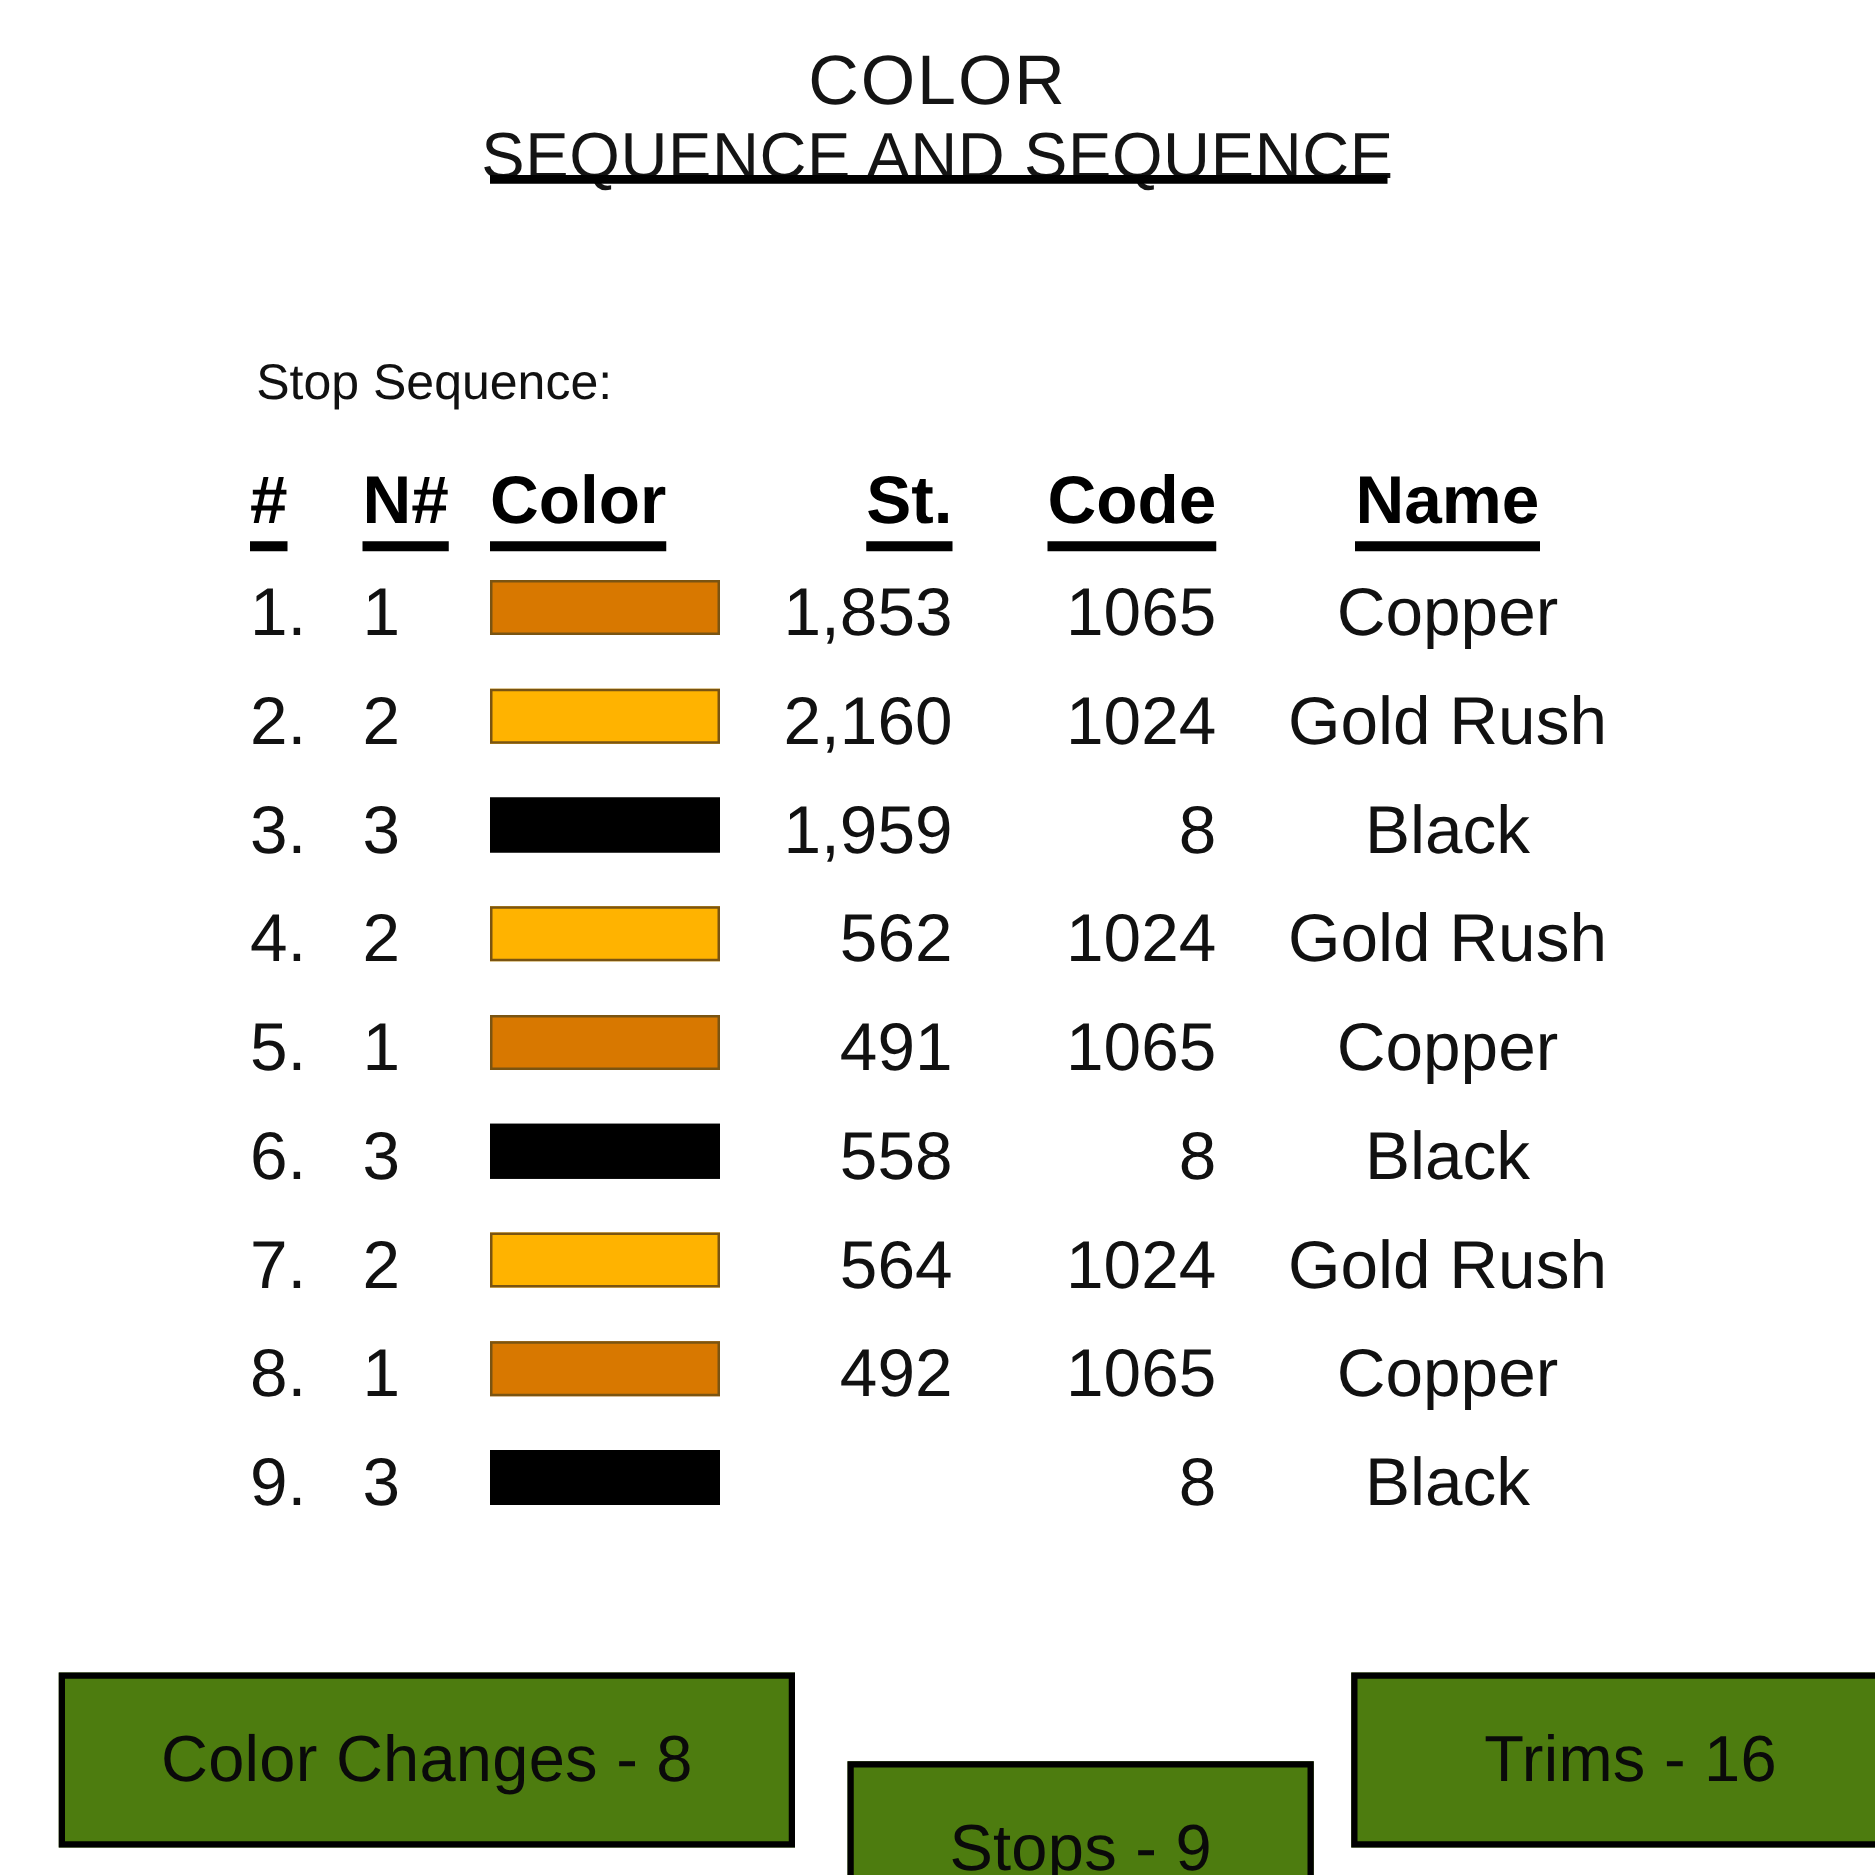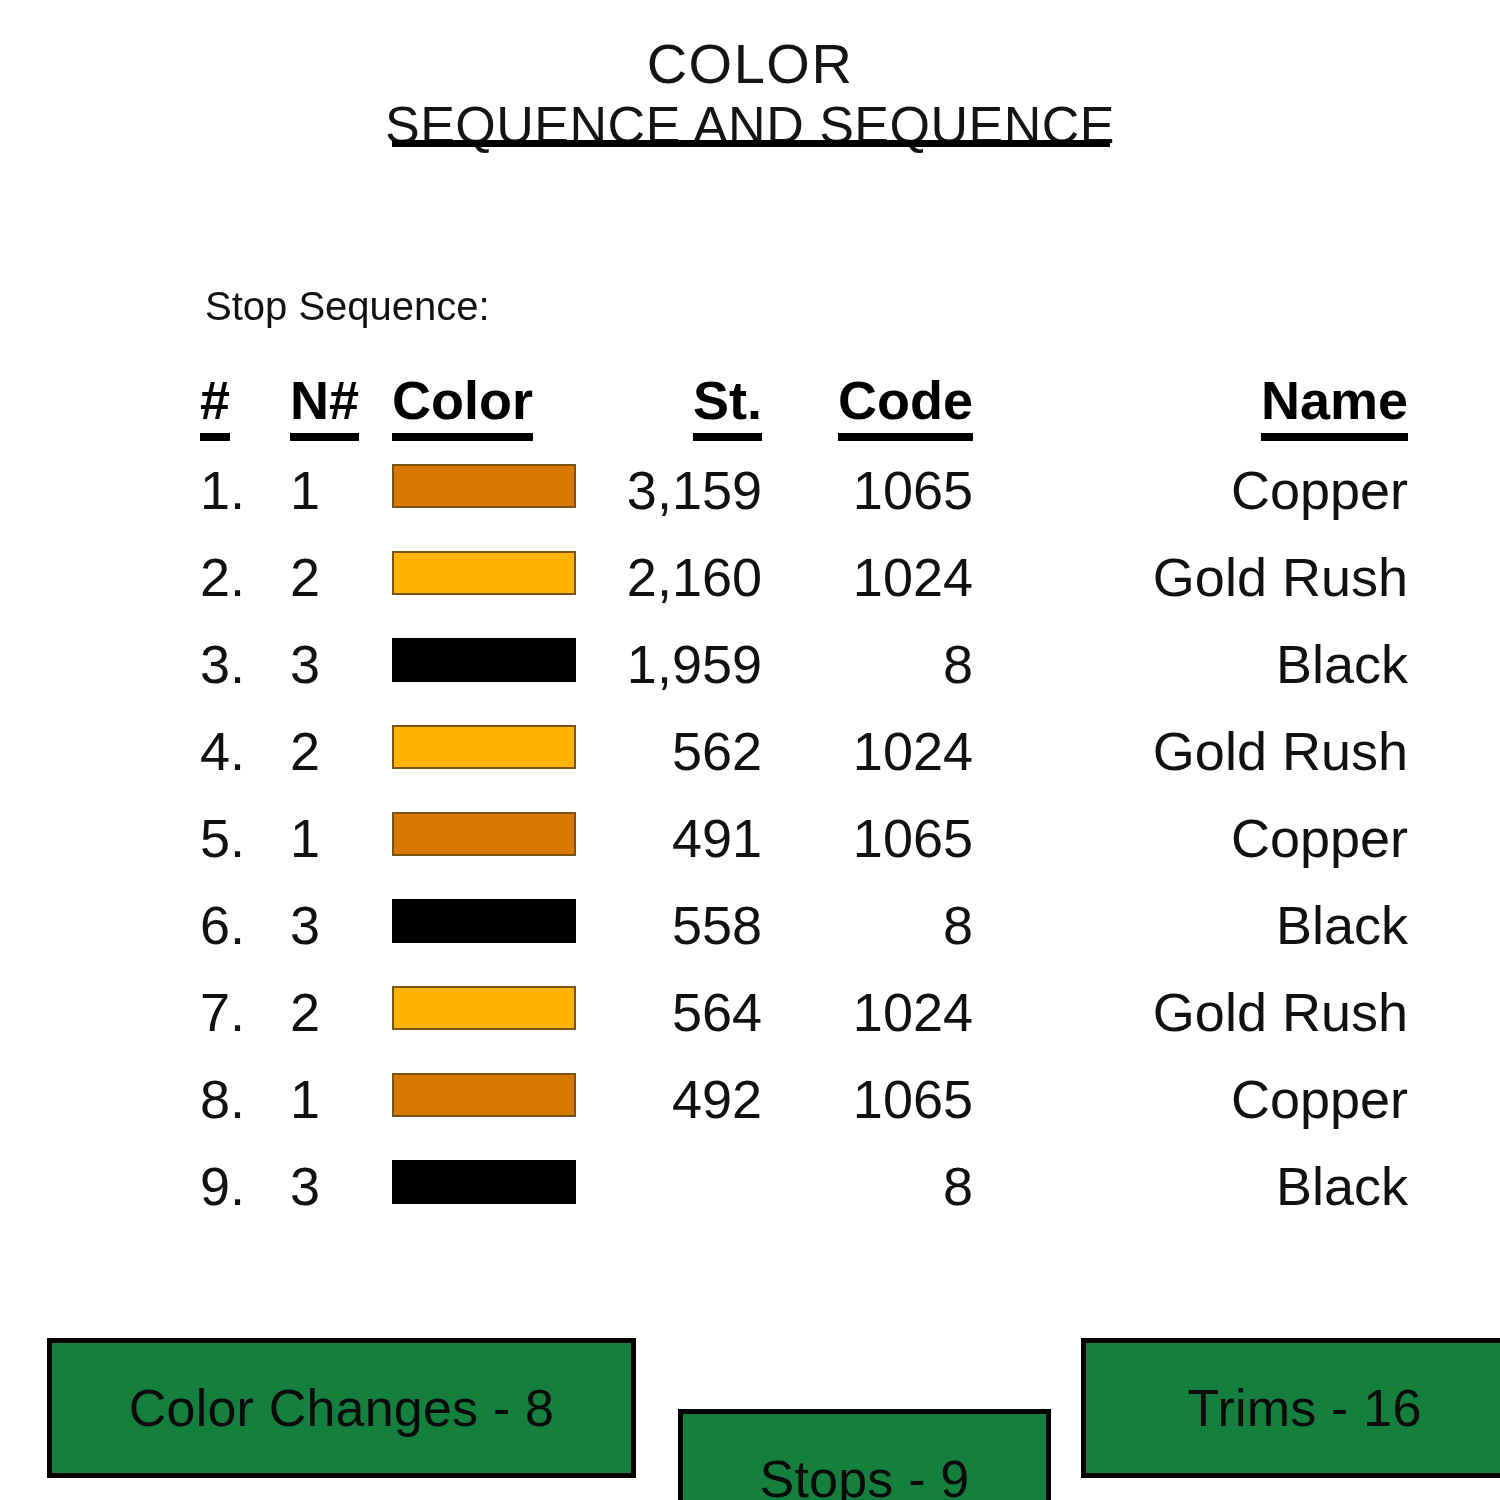--- a/index.html
+++ b/index.html
@@ -78,21 +78,21 @@
   .row.header-row {
     height: 82px;
   }
 
   
   .c-num   { position: absolute; left: 0px;   width: 66px;  text-align: left; }
   .c-nnum  { position: absolute; left: 90px;  width: 86px;  text-align: left; }
   .c-color { position: absolute; left: 192px; width: 190px; text-align: left; }
   .c-st    { position: absolute; left: 380px; width: 182px; text-align: right; }
   .c-code  { position: absolute; left: 601px; width: 172px; text-align: right; }
-  .c-name  { position: absolute; left: 788px; width: 420px; text-align: right; }
+  .c-name  { position: absolute; left: 748px; width: 420px; text-align: center; }
 
   .header-row .hcell {
     font-size: 54px;
     font-weight: 700;
     line-height: 60px;
     color: #000000;
     white-space: nowrap;
   }
   .header-row .hcell > span.htext {
     display: inline-block;
@@ -121,21 +121,21 @@
   }
   .swatch.black-sw {
     border-color: #000000;
   }
 
   
   .stat-box {
     position: absolute;
     box-sizing: border-box;
     border: 5px solid #000000;
-    background: #15803d;
+    background: #4d7c0f;
     display: flex;
     align-items: center;
     justify-content: center;
     font-family: "Liberation Sans", sans-serif;
     font-weight: 400;
     font-size: 52px;
     letter-spacing: 0.2px;
     color: #0a0a0a;
     white-space: nowrap;
   }
@@ -163,21 +163,21 @@
     <div class="hcell c-st"><span class="htext">St.</span></div>
     <div class="hcell c-code"><span class="htext">Code</span></div>
     <div class="hcell c-name"><span class="htext">Name</span></div>
   </div>
 
   <div id="rows-host">
       <div class="row data-row">
         <div class="dcell c-num">1.</div>
         <div class="dcell c-nnum">1</div>
         <div class="swatch" style="background: rgb(216, 120, 0);"></div>
-        <div class="dcell c-st">3,159</div>
+        <div class="dcell c-st">1,853</div>
         <div class="dcell c-code">1065</div>
         <div class="dcell c-name">Copper</div>
       </div>
       <div class="row data-row">
         <div class="dcell c-num">2.</div>
         <div class="dcell c-nnum">2</div>
         <div class="swatch" style="background: rgb(255, 179, 0);"></div>
         <div class="dcell c-st">2,160</div>
         <div class="dcell c-code">1024</div>
         <div class="dcell c-name">Gold Rush</div>

